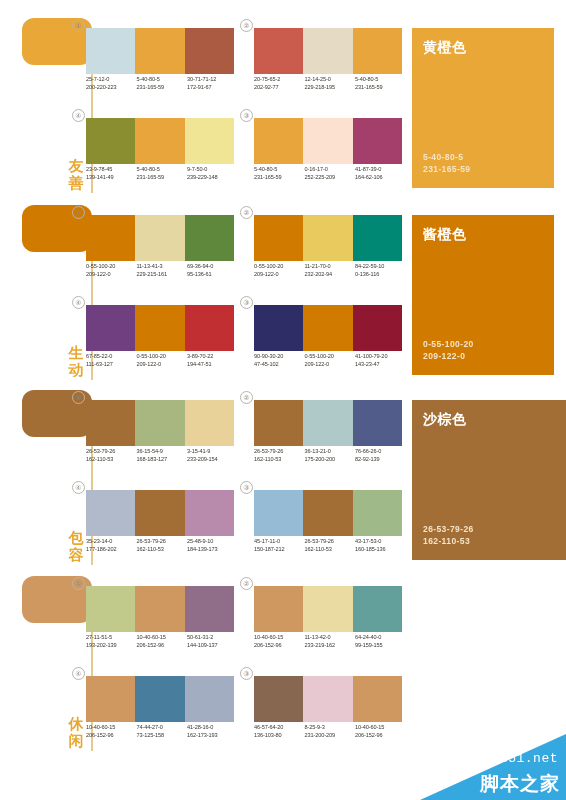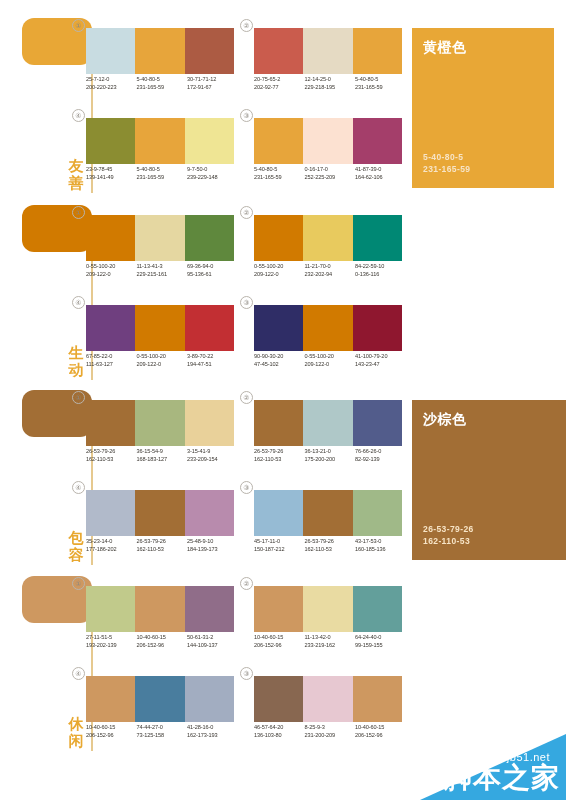--- a/index.html
+++ b/index.html
@@ -173,33 +173,33 @@
     position: absolute;
     right: 0;
     bottom: 0;
     width: 146px;
     height: 66px;
     background: #35a8e0;
     clip-path: polygon(100% 0, 100% 100%, 0 100%);
   }
   .watermark-url {
     position: absolute;
-    right: 16px;
+    right: 8px;
     top: 17px;
     color: #ffffff;
-    font-size: 11px;
-    font-family: Liberation Sans, sans-serif;
+    font-size: 13px;
+    font-family: Liberation Mono, monospace;
     letter-spacing: 0.5px;
   }
   .watermark-cn {
     position: absolute;
     right: 6px;
     bottom: 3px;
     color: #ffffff;
-    font-size: 28px;
+    font-size: 19px;
     font-weight: bold;
     letter-spacing: 1px;
   }
 </style>
 </head>
 <body>
 
 <div class="page">
   <div id="sections-root">
       <div class="section" style="top: 10px;">
@@ -401,20 +401,27 @@
                 <span class="cmyk">0-55-100-20</span>
                 <span class="rgb">209-122-0</span>
               </div>
               <div class="label-cell">
                 <span class="cmyk">41-100-79-20</span>
                 <span class="rgb">143-23-47</span>
               </div>
             </div>
           </div>
         </div>
+        <div class="feature" style="background: rgb(209, 122, 0);">
+          <div class="feature-name">酱橙色</div>
+          <div class="feature-codes">
+            <span>0-55-100-20</span>
+            <span>209-122-0</span>
+          </div>
+        </div>
       </div>
       <div class="section" style="top: 382px;">
         <div class="left-col">
           <div class="mood-chip" style="background: rgb(162, 110, 53);"></div>
           <div class="mood-rule"></div>
           <div class="mood-word">
             <span>包</span>
             <span>容</span>
           </div>
         </div>

